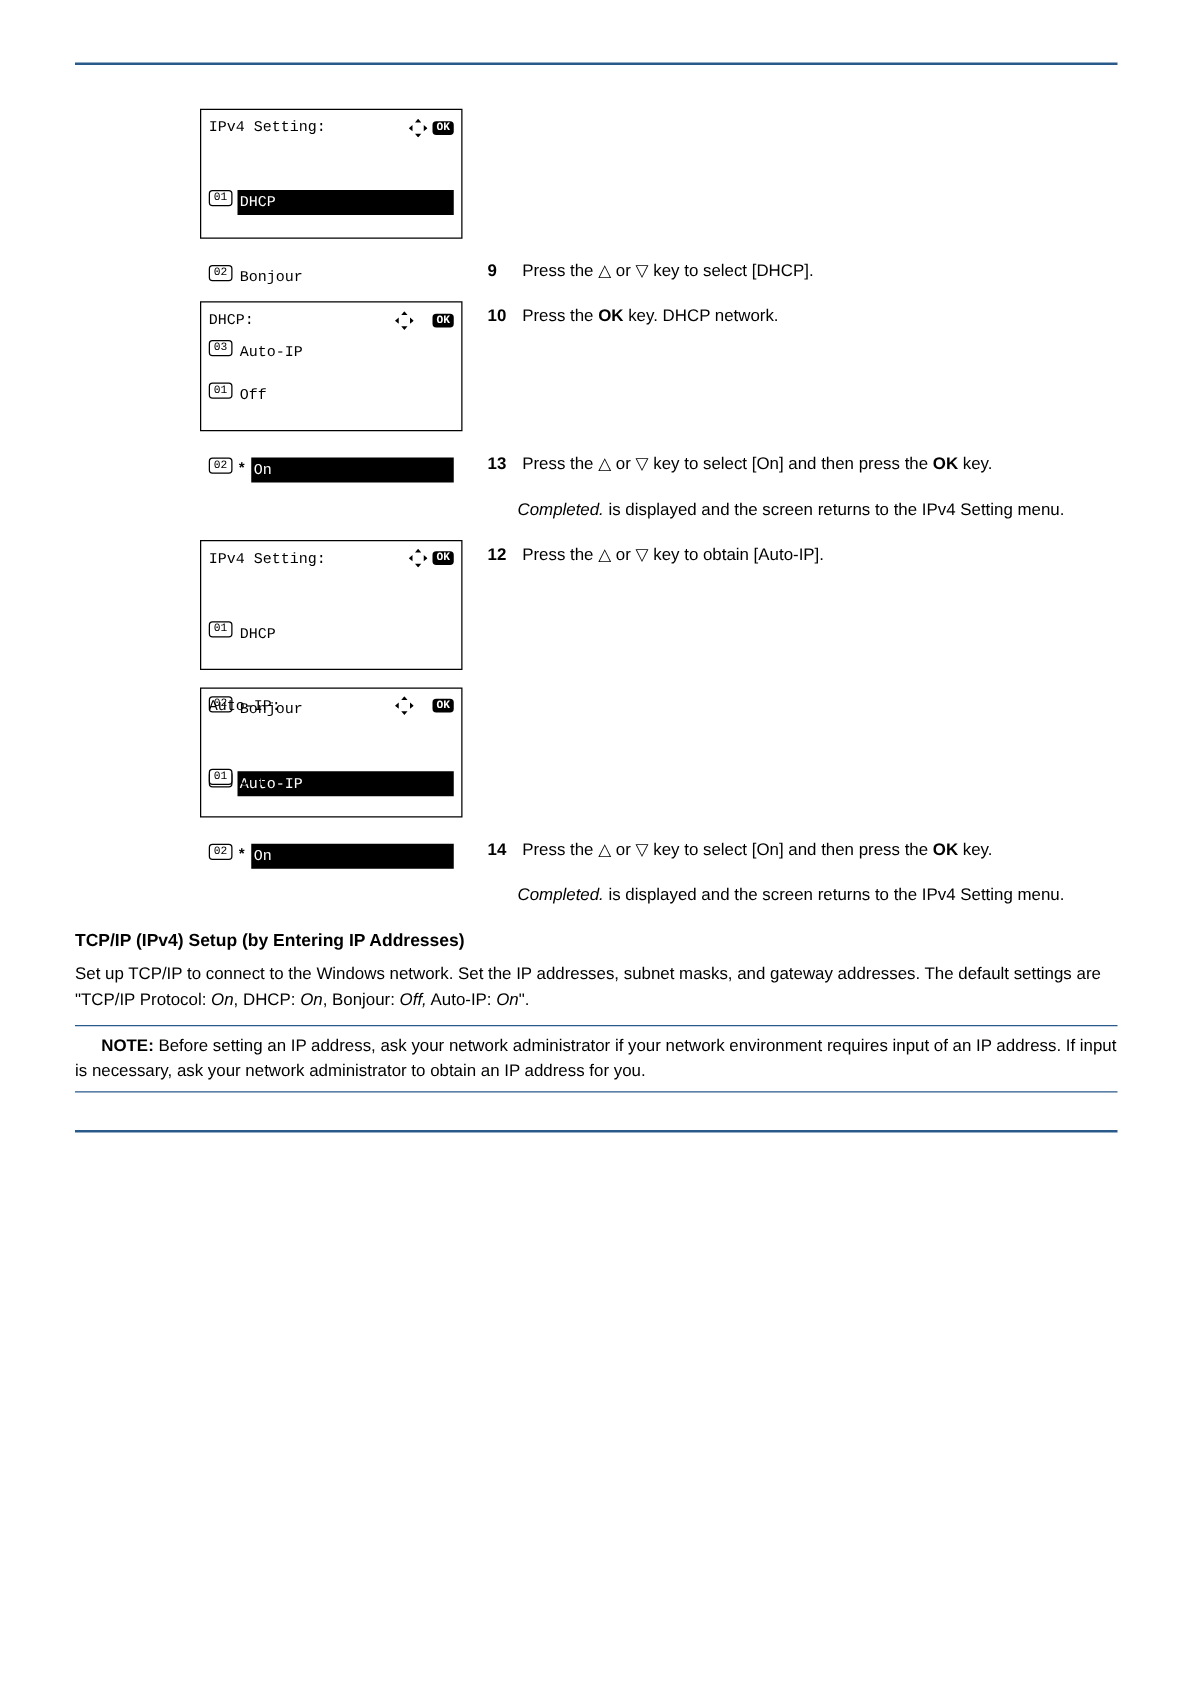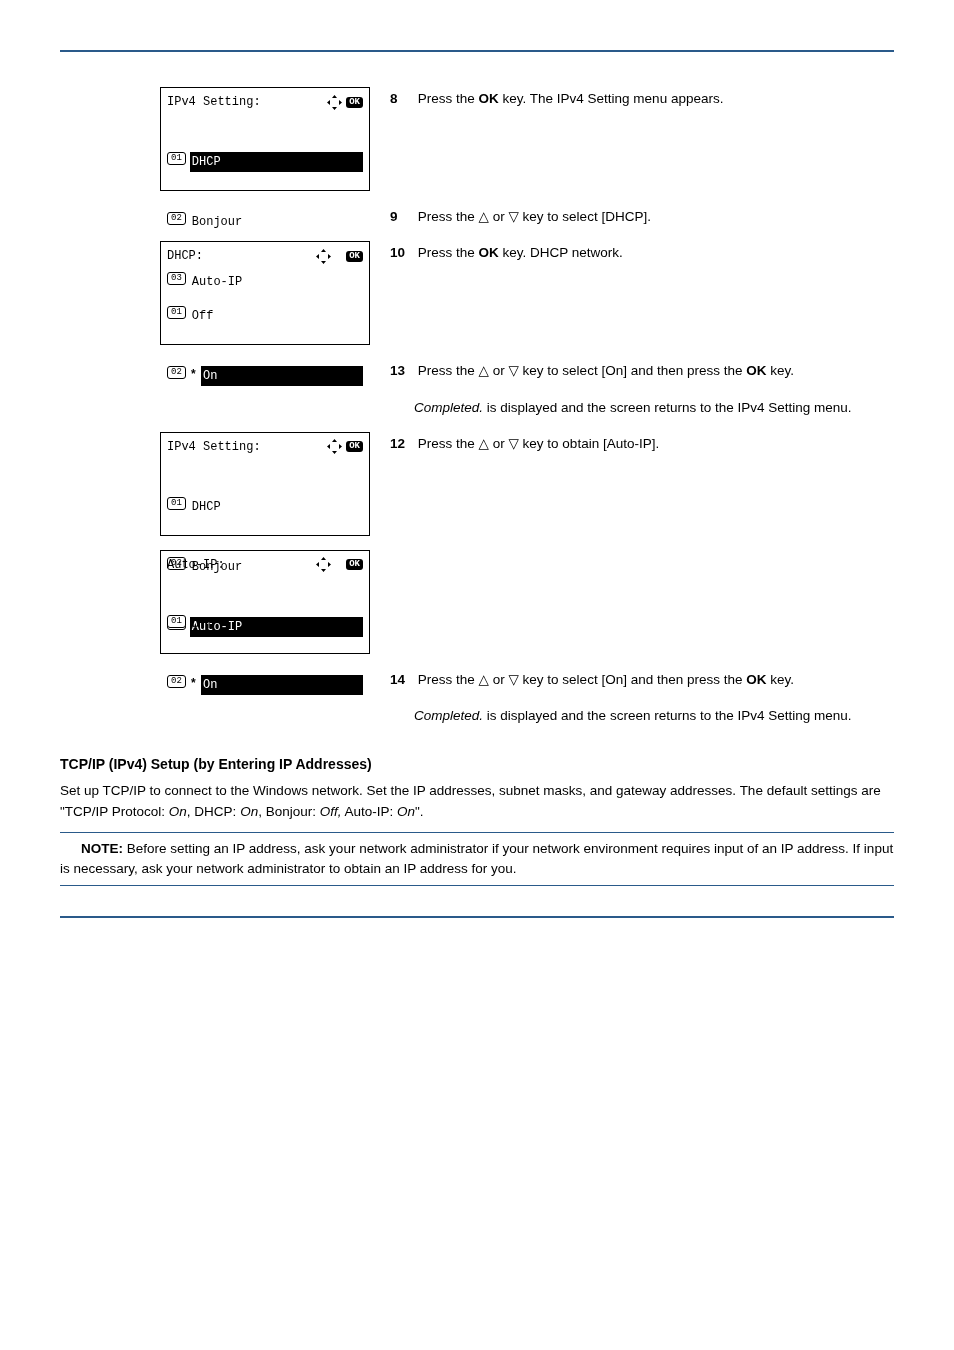--- a/index.html
+++ b/index.html
@@ -40,21 +40,21 @@
     display: inline-flex; align-items: center; justify-content: center;
     border: 1px solid #000; border-radius: 3px; font-size: 9px;
     padding: 0 3px; height: 13px; line-height: 11px; background:#fff; color:#000;
   }
   .lcd-line.sel .text { background: #000; color: #fff; padding: 1px 2px; flex:1; }
   .lcd-line .text { padding: 1px 2px; flex:1; }
   .lcd-line.sel .num-pill { background:#fff; color:#000; }
   .check { font-weight:bold; }
 
   .ital { font-style: italic; }
-  .section-title { font-weight: bold; margin: 28px 0 6px 0; font-size: 14px; }
+  .section-title { font-weight: bold; margin: 16px 0 6px 0; font-size: 14px; }
   .note-block { border-top: 1.5px solid #2a5a8a; border-bottom: 1.5px solid #2a5a8a; padding: 6px 0; margin-top: 10px; }
   .note-label { font-weight: bold; margin-left: 21px; }
 </style>
 </head>
 <body>
 
 <div class="top-rule"></div>
 
 <div class="step-row">
   <div class="lcd-col">
@@ -77,24 +77,20 @@
       <div class="lcd-line">
           <span class="num-pill">02</span>
           <span class="text">Bonjour</span>
         </div>
       <div class="lcd-line">
           <span class="num-pill">03</span>
           <span class="text">Auto-IP</span>
         </div>
     </div>
   </div>
-  <div class="text-col">
-    <span class="step-num">8</span>
-    <span>Press the </span><b>OK</b><span> key. The IPv4 Setting menu appears.</span>
-  </div>
 </div>
 
 <div class="step-row">
   <div class="lcd-col"></div>
   <div class="text-col">
     <span class="step-num">9</span>
     <span>Press the </span>△<span> or </span>▽<span> key to select [DHCP].</span>
   </div>
 </div>
 

